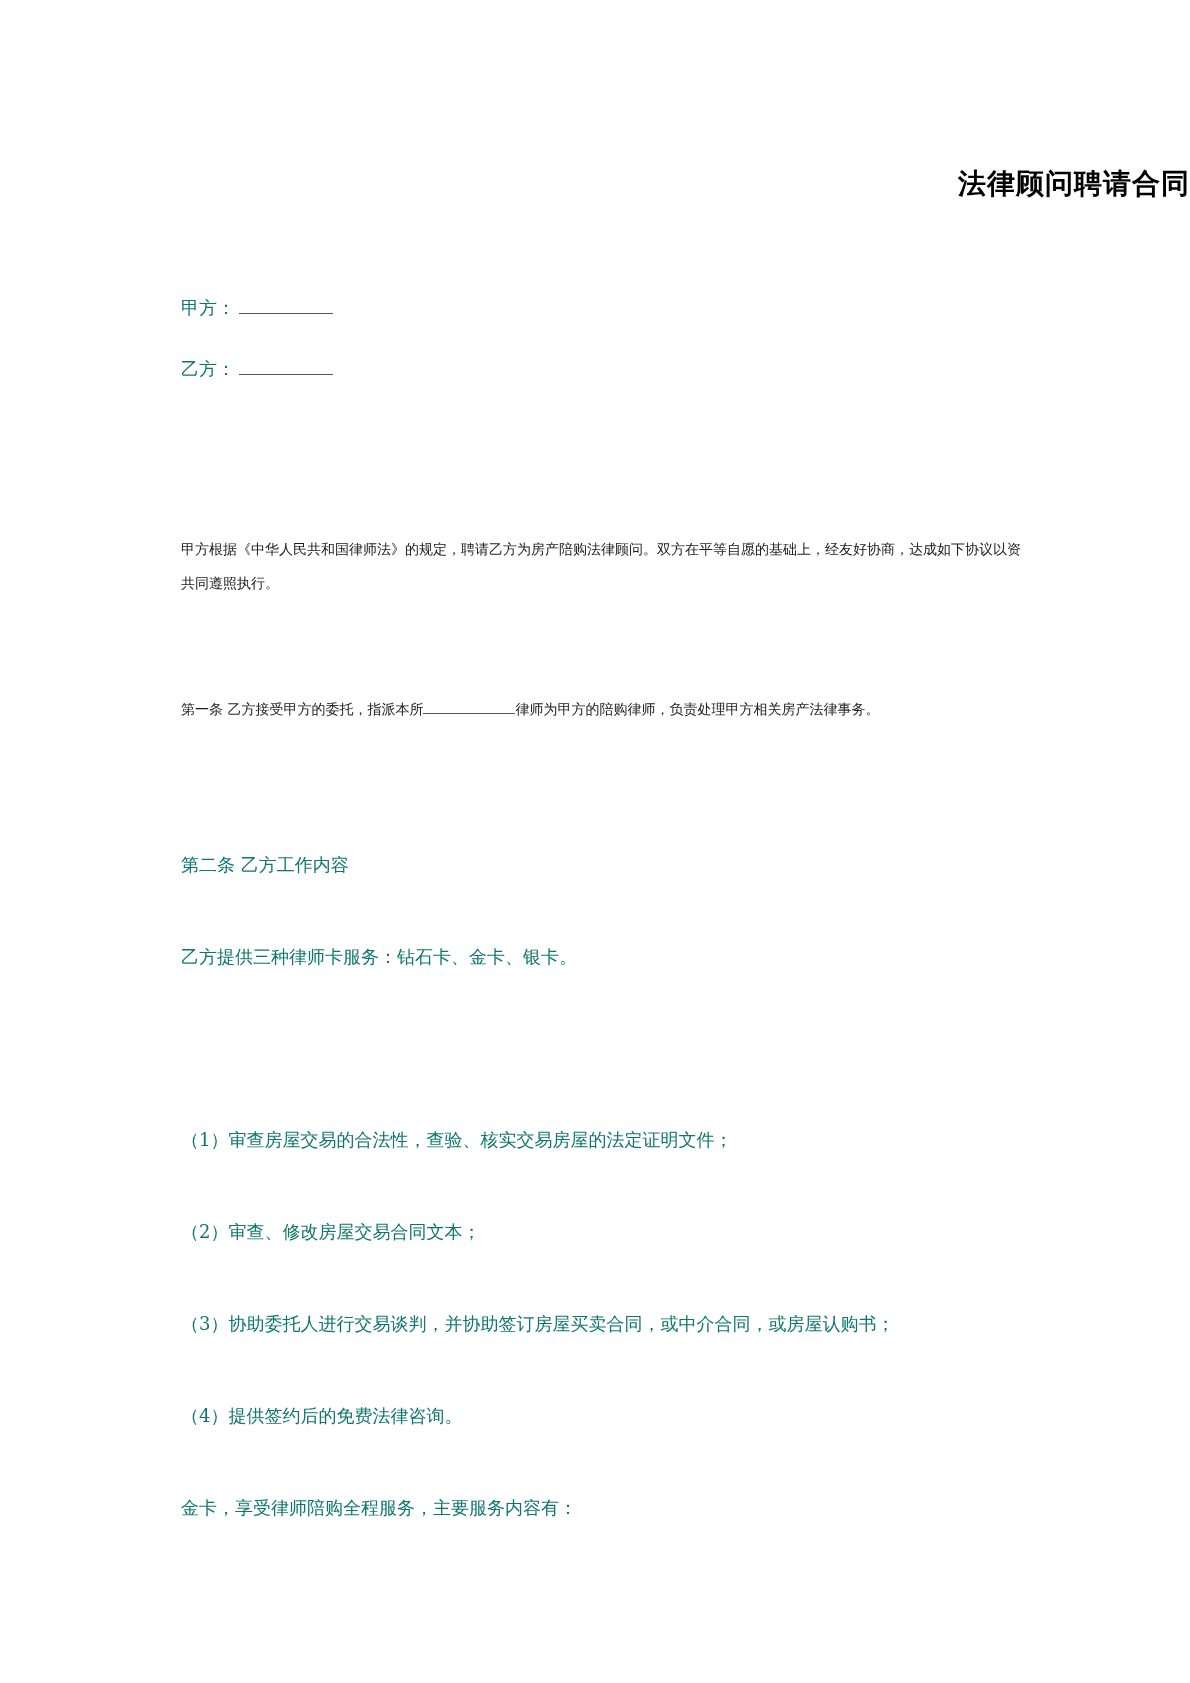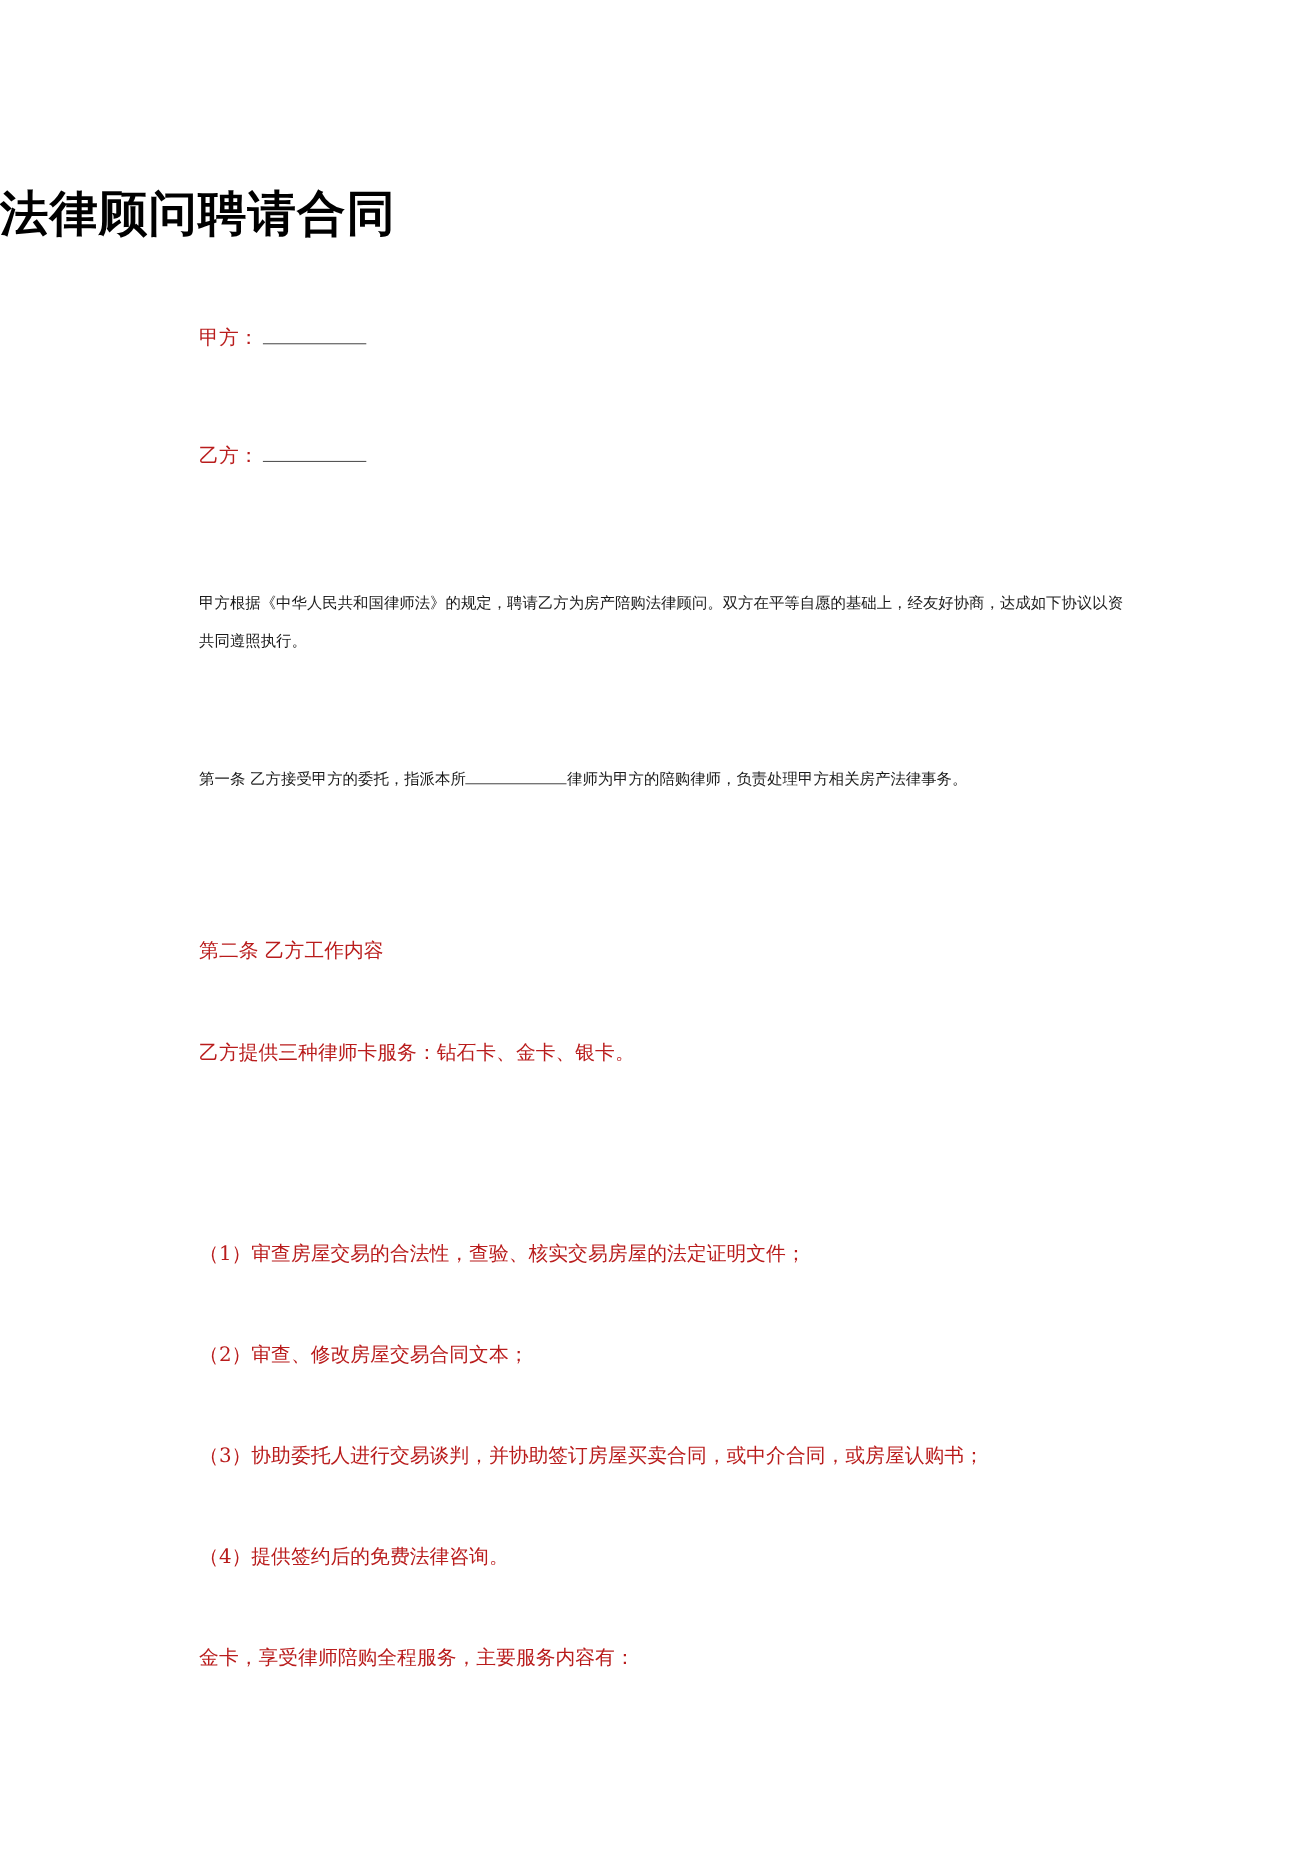--- a/index.html
+++ b/index.html
@@ -1,36 +1,36 @@
 <!DOCTYPE html>
 <html><head>
   <meta charset="utf-8">
   <style>
     html, body { margin: 0; padding: 0; background: #ffffff; }
     body { width: 1190px; height: 1683px; position: relative; overflow: hidden;
            font-family: "DejaVu Serif", "Liberation Serif", serif; color: #111111; }
     .page { position: absolute; left: 0; top: 0; width: 1190px; height: 1683px; background: #fff; }
-    .title { position: absolute; left: 0; width: 1190px; top: 165px; text-align: left;
-             font-size: 44px; font-weight: bold; letter-spacing: 1px; color: #000; }
-    .line { position: absolute; left: 181px; font-size: 18px; line-height: 34px; white-space: nowrap; color: #b91c1c; }
+    .title { position: absolute; left: 0; width: 1190px; top: 165px; text-align: right;
+             font-size: 28px; font-weight: bold; letter-spacing: 1px; color: #000; }
+    .line { position: absolute; left: 181px; font-size: 18px; line-height: 34px; white-space: nowrap; color: #0f766e; }
     .para { position: absolute; left: 181px; width: 840px; font-size: 14px; line-height: 34px; color: #1a1a1a; }
     .blank { display: inline-block; width: 94px; border-bottom: 1px solid #555; height: 20px; vertical-align: baseline; margin-left: 4px; }
     .blank-inline { display: inline-block; width: 92px; border-bottom: 1px solid #555; height: 20px; vertical-align: baseline; }
   </style>
 </head>
 <body>
 
 <div class="page">
   <div class="title">法律顾问聘请合同</div>
 
   <div class="line" style="top:291px;">
     <span>甲方：</span><span class="blank"></span>
   </div>
 
-  <div class="line" style="top:398px;text-align:right;">
+  <div class="line" style="top:352px;text-align:right;">
     <span>乙方：</span><span class="blank"></span>
   </div>
 
   <div class="para" style="top:532px;">甲方根据《中华人民共和国律师法》的规定，聘请乙方为房产陪购法律顾问。双方在平等自愿的基础上，经友好协商，达成如下协议以资共同遵照执行。</div>
 
   <div class="para" style="top:692px;">
     <span>第一条  乙方接受甲方的委托，指派本所</span><span class="blank-inline"></span><span>律师为甲方的陪购律师，负责处理甲方相关房产法律事务。</span>
   </div>
 
   <div class="line" style="top:848px;">第二条  乙方工作内容</div>

